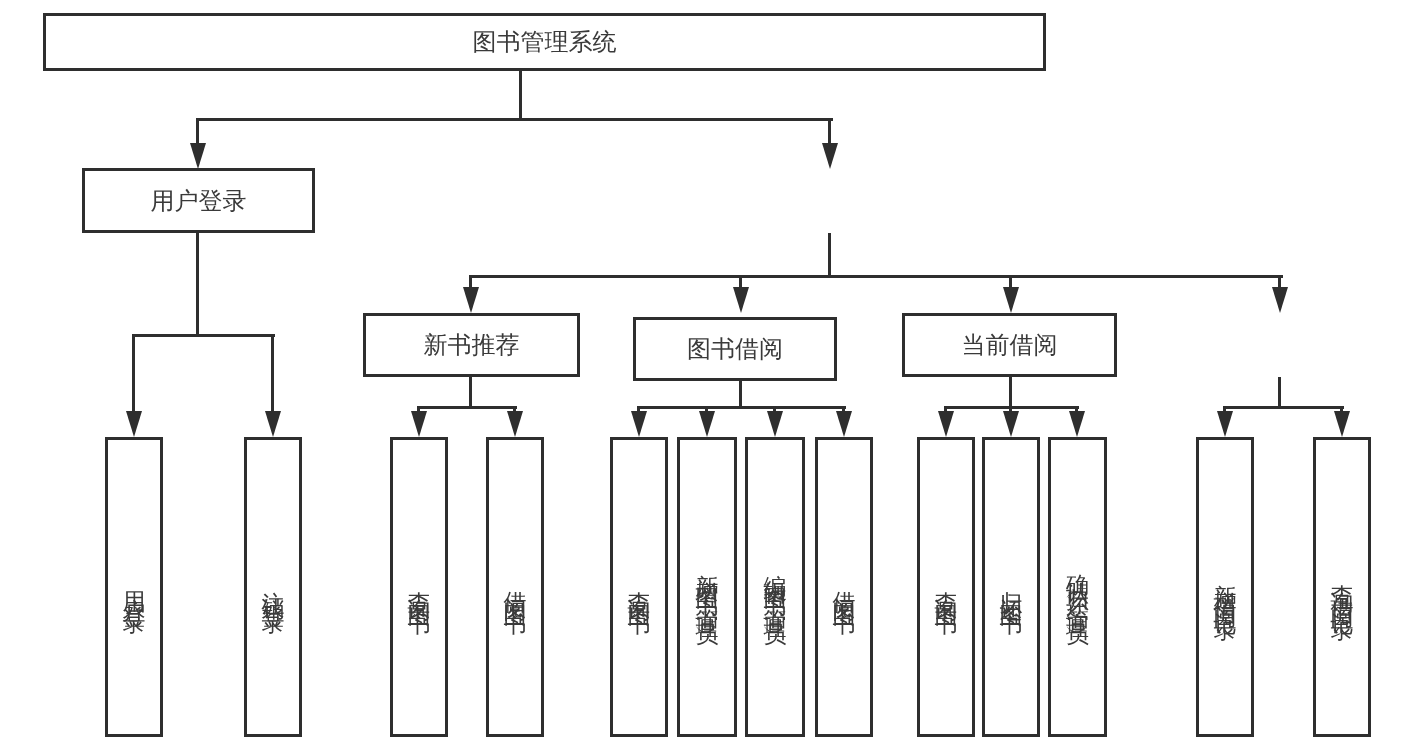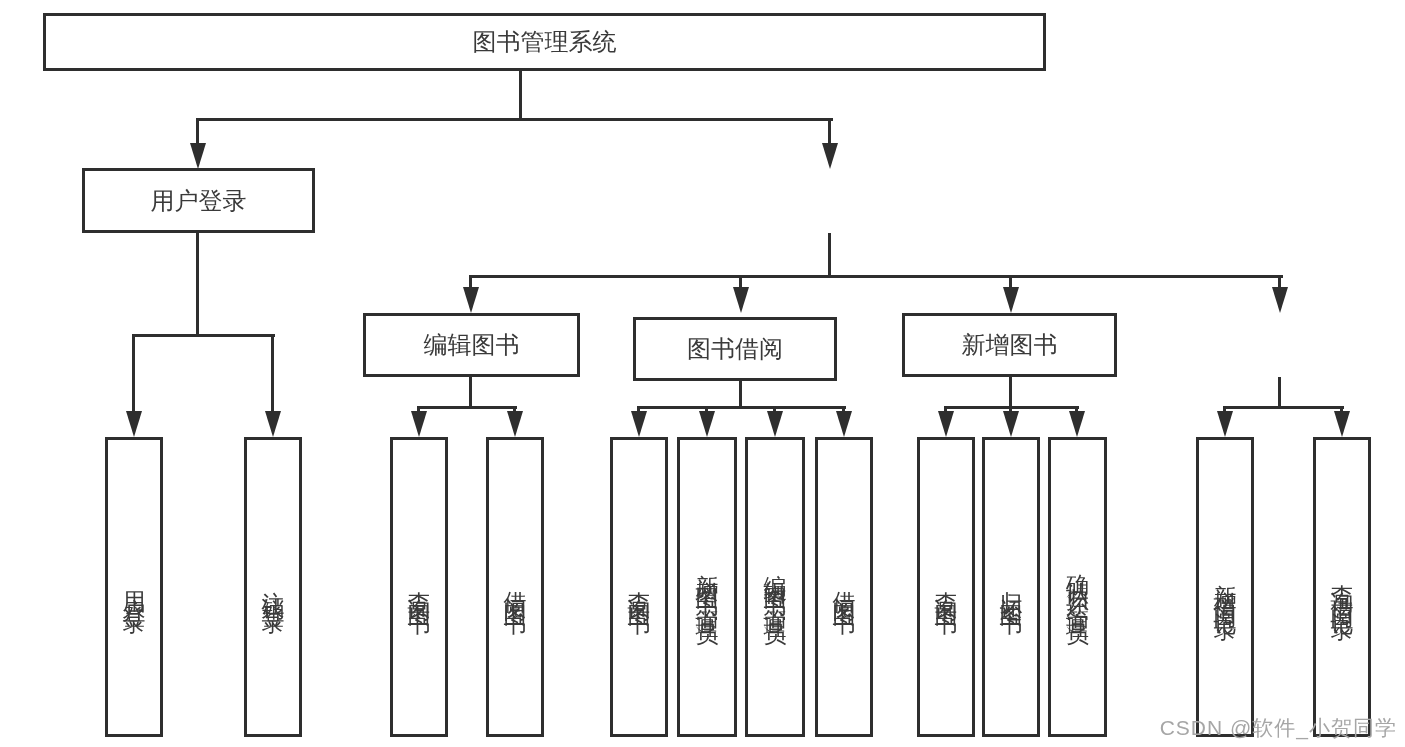--- a/index.html
+++ b/index.html
@@ -94,29 +94,29 @@
   <div class="node" style="left:16px;top:13px;width:1003px;height:58px;margin-left:27px;">
     <span class="lbl">图书管理系统</span>
   </div>
 
   <div class="node" style="left:82px;top:168px;width:233px;height:65px;">
     <span class="lbl">用户登录</span>
   </div>
 
 
   <div class="node" style="left:363px;top:313px;width:217px;height:64px;">
-    <span class="lbl">编辑图书</span>
+    <span class="lbl">新书推荐</span>
   </div>
 
   <div class="node" style="left:633px;top:317px;width:204px;height:64px;">
     <span class="lbl">图书借阅</span>
   </div>
 
   <div class="node" style="left:902px;top:313px;width:215px;height:64px;">
-    <span class="lbl">新增图书</span>
+    <span class="lbl">当前借阅</span>
   </div>
 
 
   <div class="node vnode" style="left:105px;top:437px;width:58px;height:300px;">
     <span class="lbl">用户登录</span>
   </div>
   <div class="node vnode" style="left:244px;top:437px;width:58px;height:300px;">
     <span class="lbl">注销登录</span>
   </div>
 
@@ -150,15 +150,14 @@
     <span class="lbl">确认归还（管理员）</span>
   </div>
 
   <div class="node vnode" style="left:1196px;top:437px;width:58px;height:300px;">
     <span class="lbl">新增借阅记录</span>
   </div>
   <div class="node vnode" style="left:1313px;top:437px;width:58px;height:300px;">
     <span class="lbl">查询借阅记录</span>
   </div>
 
-  <div class="watermark">CSDN @软件_小贺同学</div>
 
 </div>
 
 </body></html>

